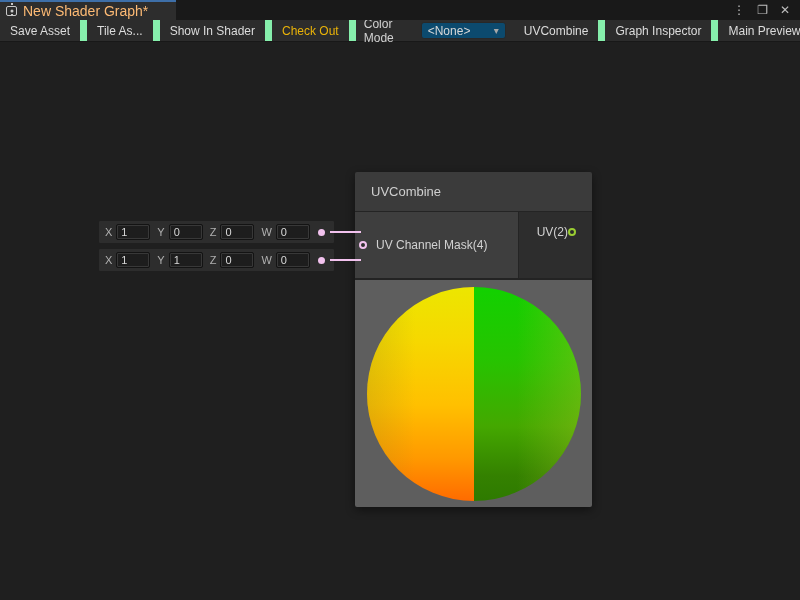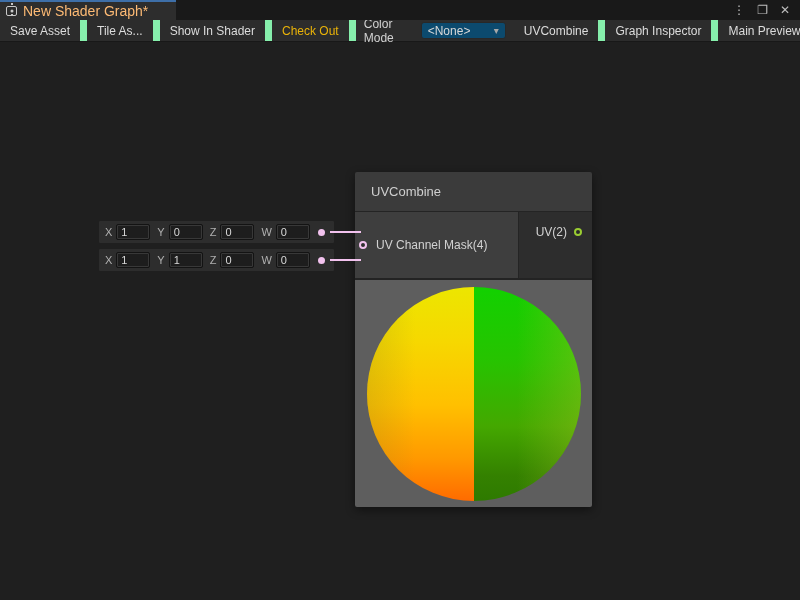--- a/index.html
+++ b/index.html
@@ -104,21 +104,21 @@
     width:8px; height:8px; border-radius:50%; border:2px solid #f2c2ee;
     background:#2e2e2e; flex-shrink:0;
   }
   .port.out { border-color:#9acd32; background:#2a2a2a; }
   .port-label { color:#d2d2d2; font-size:12px; white-space:nowrap; }
   .node-outputs {
     width:74px; background:#2d2d2d; border-left:1px solid #242424;
     display:flex; flex-direction:column; padding-top:6px;
   }
   .out-row { display:flex; align-items:center; justify-content:flex-end;
-    height:27px; gap:7px; padding-right:10px; }
+    height:27px; padding-right:16px; }
   .node-preview {
     height:229px; background:#5e5e5e; border-top:2px solid #232323;
     border-radius:0 0 2px 2px; overflow:hidden;
   }
   .sphere {
     width:214px; height:214px; border-radius:50%; overflow:hidden;
     display:flex; margin:7px auto 0;
   }
   .sphere .half { width:50%; height:100%; }
   .half.left {

